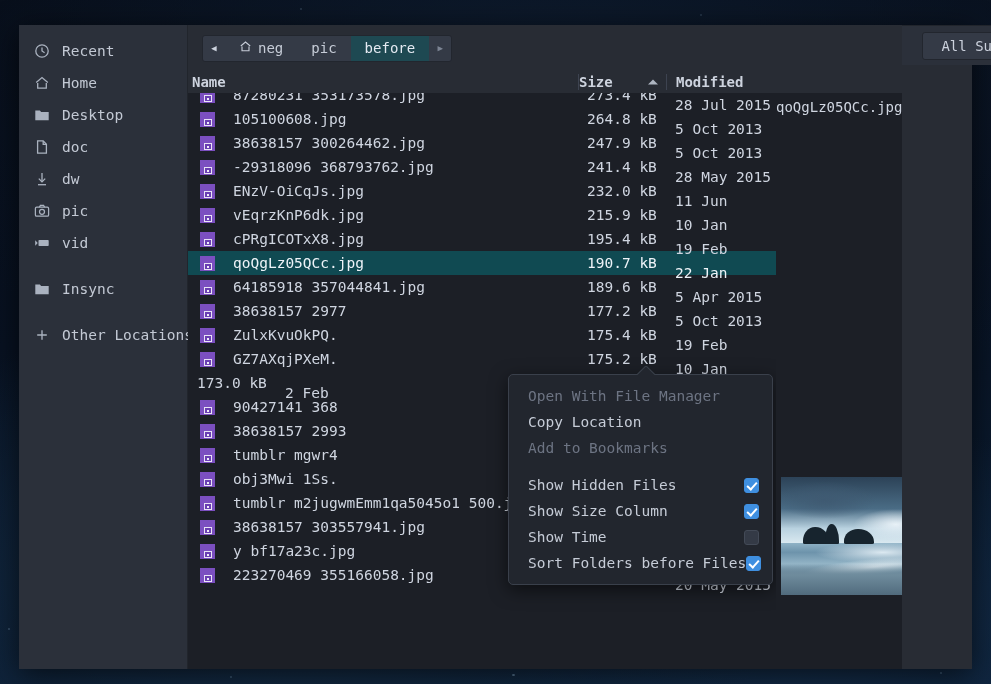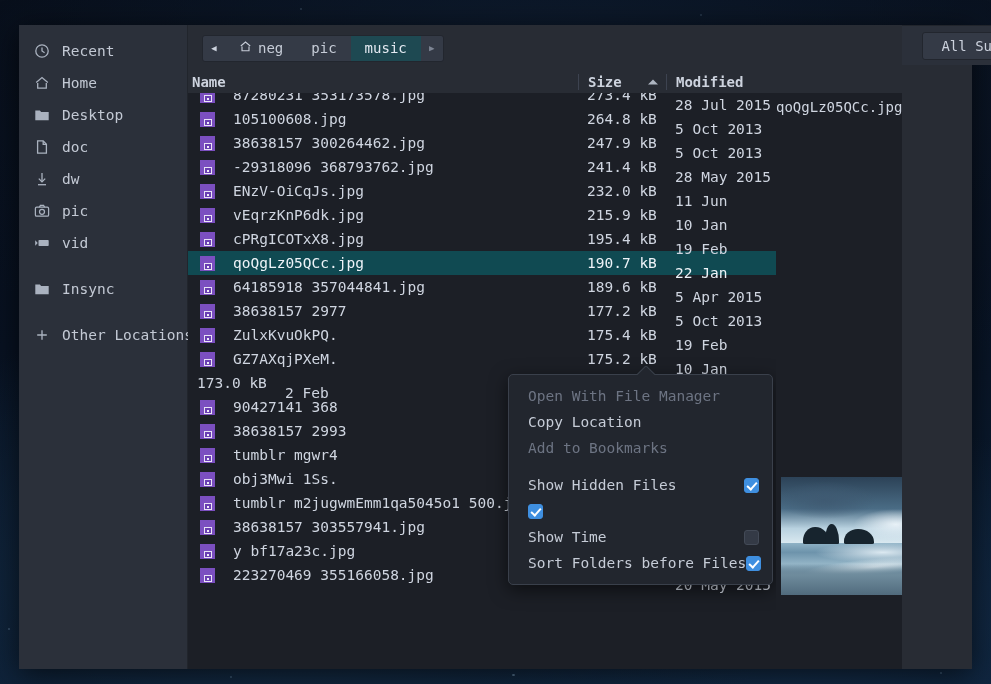--- a/index.html
+++ b/index.html
@@ -100,21 +100,21 @@
     height: 22px;
     font-size: 14px;
     font-weight: bold;
     color: #cdd3de;
     padding-left: 0;
     flex-shrink: 0;
     background: #282c34;
   }
   .ch { display:flex; align-items:center; cursor:pointer; }
   .ch-name  { width: 390px; padding-left: 4px; }
-  .ch-size  { width: 88px; border-left: 1px solid #3d4350; padding-left: 9px; position:relative; }
+  .ch-size  { width: 88px; border-left: 1px solid #3d4350; position:relative; }
   .ch-mod   { flex:1; border-left: 1px solid #3d4350; padding-left: 9px; }
   .sort-arrow {
     position:absolute; right: 8px; top: 50%;
     transform: translateY(-50%);
     width: 0; height: 0;
     border-left: 5px solid transparent;
     border-right: 5px solid transparent;
     border-bottom: 5px solid #aeb6c2;
   }
 
@@ -428,21 +428,21 @@
                 <path d="M2.2 7.4 8 2.6l5.8 4.8"></path>
                   <path d="M3.7 7.9v5.3h8.6V7.9"></path>
               </svg>
             </span>
             <span>neg</span>
           </div>
           <div class="pb-crumb">
             <span>pic</span>
           </div>
           <div class="pb-crumb active">
-            <span>music</span>
+            <span>before</span>
           </div>
           <div class="pb-arrow dim">▶</div>
         </div>
       </div>
 
       <div id="col-head">
         <div class="ch ch-name">
           <span>Name</span>
         </div>
         <div class="ch ch-size">
@@ -695,20 +695,21 @@
                 </div>
                 <div class="mi disabled">
                   <span class="lbl">Add to Bookmarks</span>
                 </div>
                 <div class="mi-gap"></div>
                 <div class="mi">
                   <span class="lbl">Show Hidden Files</span>
                   <span class="cbx on"></span>
                 </div>
                 <div class="mi">
+                  <span class="lbl">Show Size Column</span>
                   <span class="cbx on"></span>
                 </div>
                 <div class="mi">
                   <span class="lbl">Show Time</span>
                   <span class="cbx"></span>
                 </div>
                 <div class="mi">
                   <span class="lbl">Sort Folders before Files</span>
                   <span class="cbx on"></span>
                 </div>

